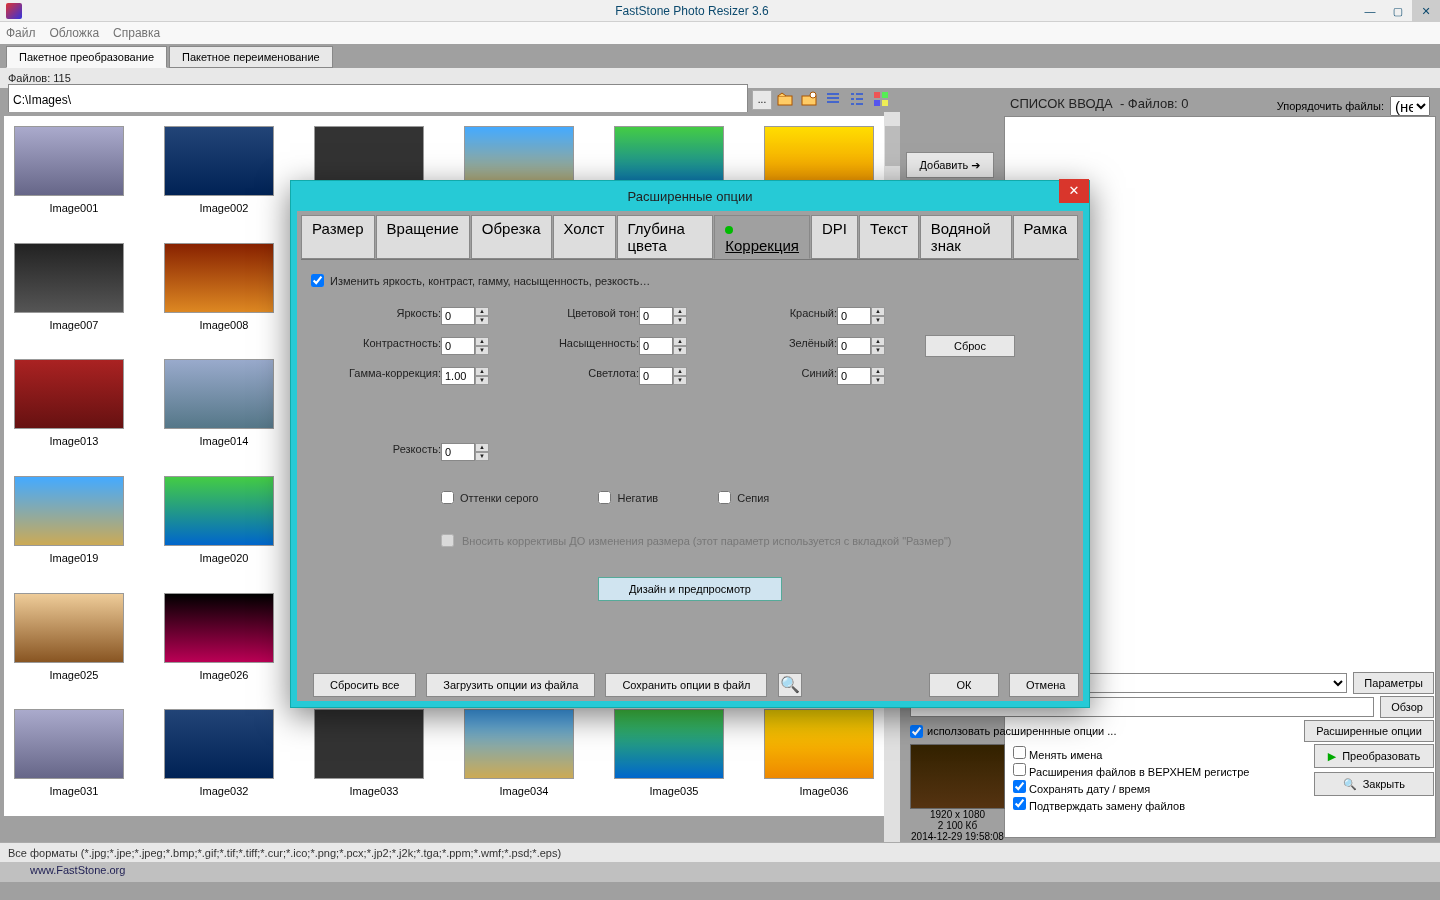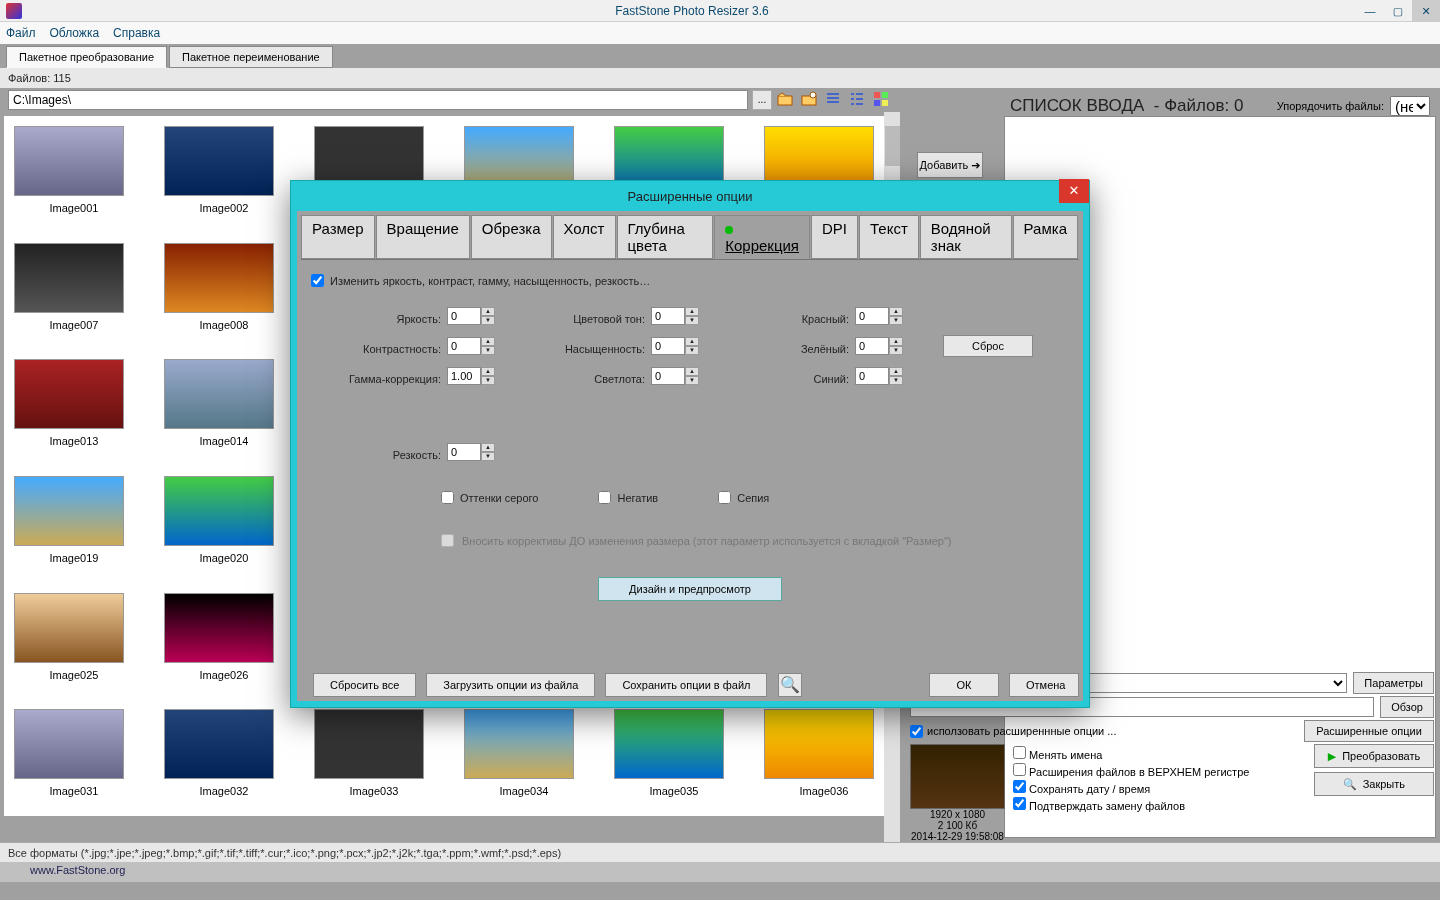--- a/index.html
+++ b/index.html
@@ -5,31 +5,31 @@
 * { box-sizing: border-box; margin: 0; padding: 0; font-family: 'Segoe UI', Tahoma, sans-serif; }
 body { background: #a0a0a0; width: 1440px; height: 900px; overflow: hidden; position: relative; }
 
 .titlebar { height: 22px; background: #f0f0f0; display: flex; align-items: center; font-size: 12px; color: #0c4a6e; border-bottom: 1px solid #d0d0d0; }
 .titlebar .icon { width: 16px; height: 16px; margin: 0 6px; background: linear-gradient(135deg, #d33, #33d); border-radius: 2px; }
 .titlebar .title { flex: 1; text-align: center; }
 .winbtns { display: flex; }
 .winbtns div { width: 28px; height: 22px; text-align: center; line-height: 22px; font-size: 11px; cursor: pointer; }
 .winbtns .close { background: #ccc; }
 
-.menubar { height: 22px; background: #f8f8f8; display: flex; align-items: center; padding: 0 6px; font-size: 12px; gap: 14px; color: #0c4a6e; }
+.menubar { height: 22px; background: #f8f8f8; display: flex; align-items: center; padding: 0 6px; font-size: 12px; gap: 14px; color: #737373; }
 .menubar span { cursor: pointer; }
 
 .tabbar { height: 24px; background: #a0a0a0; display: flex; align-items: flex-end; padding-left: 6px; font-size: 11px; }
 .tabbar .tab { padding: 4px 12px; background: #e8e8e8; border: 1px solid #888; margin-right: 2px; cursor: pointer; }
 .tabbar .tab.active { background: #f8f8f8; border-bottom: 1px solid #f8f8f8; }
 
 .toolbar-row { height: 20px; background: #e8e8e8; display: flex; align-items: center; font-size: 11px; padding: 0 8px; color: #222; }
 
 .pathrow { height: 24px; display: flex; align-items: center; padding: 2px 8px; background: #a0a0a0; gap: 4px; }
-.pathrow input { flex: 1; max-width: 740px; height: 20px; font-size: 12px; padding: 3px 4px; border: 1px solid #888; background: #fff; }
+.pathrow input { flex: 1; max-width: 740px; height: 32px; font-size: 12px; padding: 3px 4px; border: 1px solid #888; background: #fff; }
 .mini-btn { width: 20px; height: 20px; background: #e8e8e8; border: 1px solid #aaa; font-size: 10px; text-align: center; line-height: 18px; cursor: pointer; }
 .icon-btn { width: 18px; height: 18px; display: inline-block; margin: 0 1px; cursor: pointer; }
 
 .main { display: flex; height: 730px; }
 .left { width: 900px; background: #a0a0a0; padding: 4px; overflow: hidden; position: relative; }
 .thumbs { display: flex; flex-wrap: wrap; gap: 20px 30px; padding: 10px; background: #fff; height: 700px; overflow-y: scroll; }
 .thumb { width: 120px; text-align: center; font-size: 11px; }
 .thumb .img { width: 110px; height: 70px; border: 1px solid #999; background: linear-gradient(160deg, #456, #89a, #abc); margin-bottom: 6px; }
 .thumb .img.i0 { background: linear-gradient(#aac, #668); }
 .thumb .img.i1 { background: linear-gradient(#247, #025); }
@@ -41,21 +41,21 @@
 .thumb .img.i7 { background: linear-gradient(#820, #d82); }
 .thumb .img.i8 { background: linear-gradient(#07c, #9ce); }
 .thumb .img.i9 { background: linear-gradient(#ec9, #852); }
 .thumb .img.i10 { background: linear-gradient(#000, #b05); }
 .thumb .img.i11 { background: linear-gradient(#ec9, #462); }
 .thumb .img.i12 { background: linear-gradient(#a22, #611); }
 .thumb .img.i13 { background: linear-gradient(#9ac, #578); }
 .thumb .img.i14 { background: #888; }
 
 .center { width: 100px; padding: 6px; display: flex; flex-direction: column; gap: 6px; align-items: center; padding-top: 40px; }
-.center button { width: 66px; height: 26px; font-size: 11px; background: #e8e8e8; border: 1px solid #888; cursor: pointer; }
+.center button { width: 88px; height: 26px; font-size: 11px; background: #e8e8e8; border: 1px solid #888; cursor: pointer; }
 
 .right { flex: 1; background: #a0a0a0; padding: 4px; display: flex; flex-direction: column; }
 .input-list { flex: 1; background: #fff; border: 1px solid #888; min-height: 490px; }
 
 .statusbar { height: 20px; background: #e8e8e8; font-size: 11px; padding: 2px 8px; display: flex; align-items: center; color: #333; border-top: 1px solid #aaa; }
 .footer { height: 20px; background: #c0c0c0; font-size: 11px; padding: 2px 30px; color: #225; }
 
 .bottom-panel { position: absolute; bottom: 38px; left: 910px; right: 6px; height: 190px; display: flex; flex-direction: column; gap: 2px; font-size: 11px; }
 .bp-row { display: flex; gap: 6px; align-items: center; }
 .bp-row select, .bp-row input[type=text] { flex: 1; height: 20px; font-size: 11px; border: 1px solid #888; background: #fff; }
@@ -64,36 +64,36 @@
 .preview-box { width: 95px; height: 65px; background: linear-gradient(#320, #531); border: 1px solid #666; }
 .opts-list { flex: 1; font-size: 11px; }
 .opts-list label { display: block; margin: 2px 0; }
 .preview-info { font-size: 10px; text-align: center; }
 
 .convert-btns { display: flex; flex-direction: column; gap: 4px; align-items: flex-end; }
 .convert-btns button { width: 120px; height: 24px; font-size: 11px; background: #e8e8e8; border: 1px solid #888; cursor: pointer; display: flex; align-items: center; justify-content: center; gap: 6px; }
 
 .sort-row { position: absolute; top: 96px; right: 10px; display: flex; align-items: center; gap: 6px; font-size: 11px; }
 .sort-row select { width: 40px; height: 20px; font-size: 15px; }
-.list-head-row { position: absolute; top: 96px; left: 1010px; font-size: 17px; color: #222; }
+.list-head-row { position: absolute; top: 96px; left: 1010px; font-size: 13px; color: #222; }
 
 
 .dialog { position: absolute; top: 180px; left: 290px; width: 800px; height: 528px; background: #26cad6; box-shadow: 0 8px 30px rgba(0,0,0,.5); border: 1px solid #1aa; }
 .dlg-title { height: 30px; display: flex; align-items: center; justify-content: center; font-size: 13px; color: #222; position: relative; }
 .dlg-close { position: absolute; right: 0; top: -2px; width: 30px; height: 24px; background: #d9362c; color: #fff; text-align: center; line-height: 24px; font-size: 13px; cursor: pointer; }
 .dlg-body { background: #a0a0a0; margin: 0 6px 6px 6px; height: 490px; padding: 4px; }
 .dlg-tabs { display: flex; font-size: 15px; background: #a0a0a0; border-bottom: 1px solid #777; }
 .dlg-tabs .dtab { padding: 4px 10px; background: #ddd; border: 1px solid #888; margin-right: 1px; cursor: pointer; }
 .dlg-tabs .dtab.active { background: #a0a0a0; border-bottom: 1px solid #a0a0a0; text-decoration: underline; }
 .dlg-tabs .dtab .dot { display: inline-block; width: 8px; height: 8px; border-radius: 50%; background: #0b0; margin-right: 4px; }
 .dlg-content { padding: 14px 10px; font-size: 11px; color: #222; }
 .dlg-content label.chk { display: flex; align-items: center; gap: 6px; margin-bottom: 20px; }
 .adj-grid { display: flex; gap: 40px; margin-left: 20px; }
 .adj-col { display: flex; flex-direction: column; gap: 12px; }
-.adj-row { display: flex; align-items: flex-end; justify-content: flex-end; gap: 6px; }
+.adj-row { display: flex; align-items: flex-start; justify-content: flex-end; gap: 0; }
 .adj-row span { width: 110px; text-align: right; }
 .spin { display: flex; }
 .spin input { width: 34px; height: 18px; font-size: 11px; text-align: left; padding: 0 3px; border: 1px solid #888; }
 .spin .arrows { width: 14px; height: 18px; display: flex; flex-direction: column; }
 .spin .arrows div { flex: 1; background: #e0e0e0; border: 1px solid #999; font-size: 6px; text-align: center; line-height: 7px; cursor: pointer; }
 .reset-btn { width: 90px; height: 22px; background: #e8e8e8; border: 1px solid #888; font-size: 11px; cursor: pointer; }
 .checks-row { display: flex; gap: 60px; margin: 30px 0 0 130px; font-size: 11px; }
 .checks-row label { display: flex; align-items: center; gap: 6px; }
 .disabled-note { color: #777; margin: 30px 0 0 130px; font-size: 11px; display: flex; align-items: center; gap: 8px; }
 .preview-btn-row { text-align: center; margin-top: 30px; }

